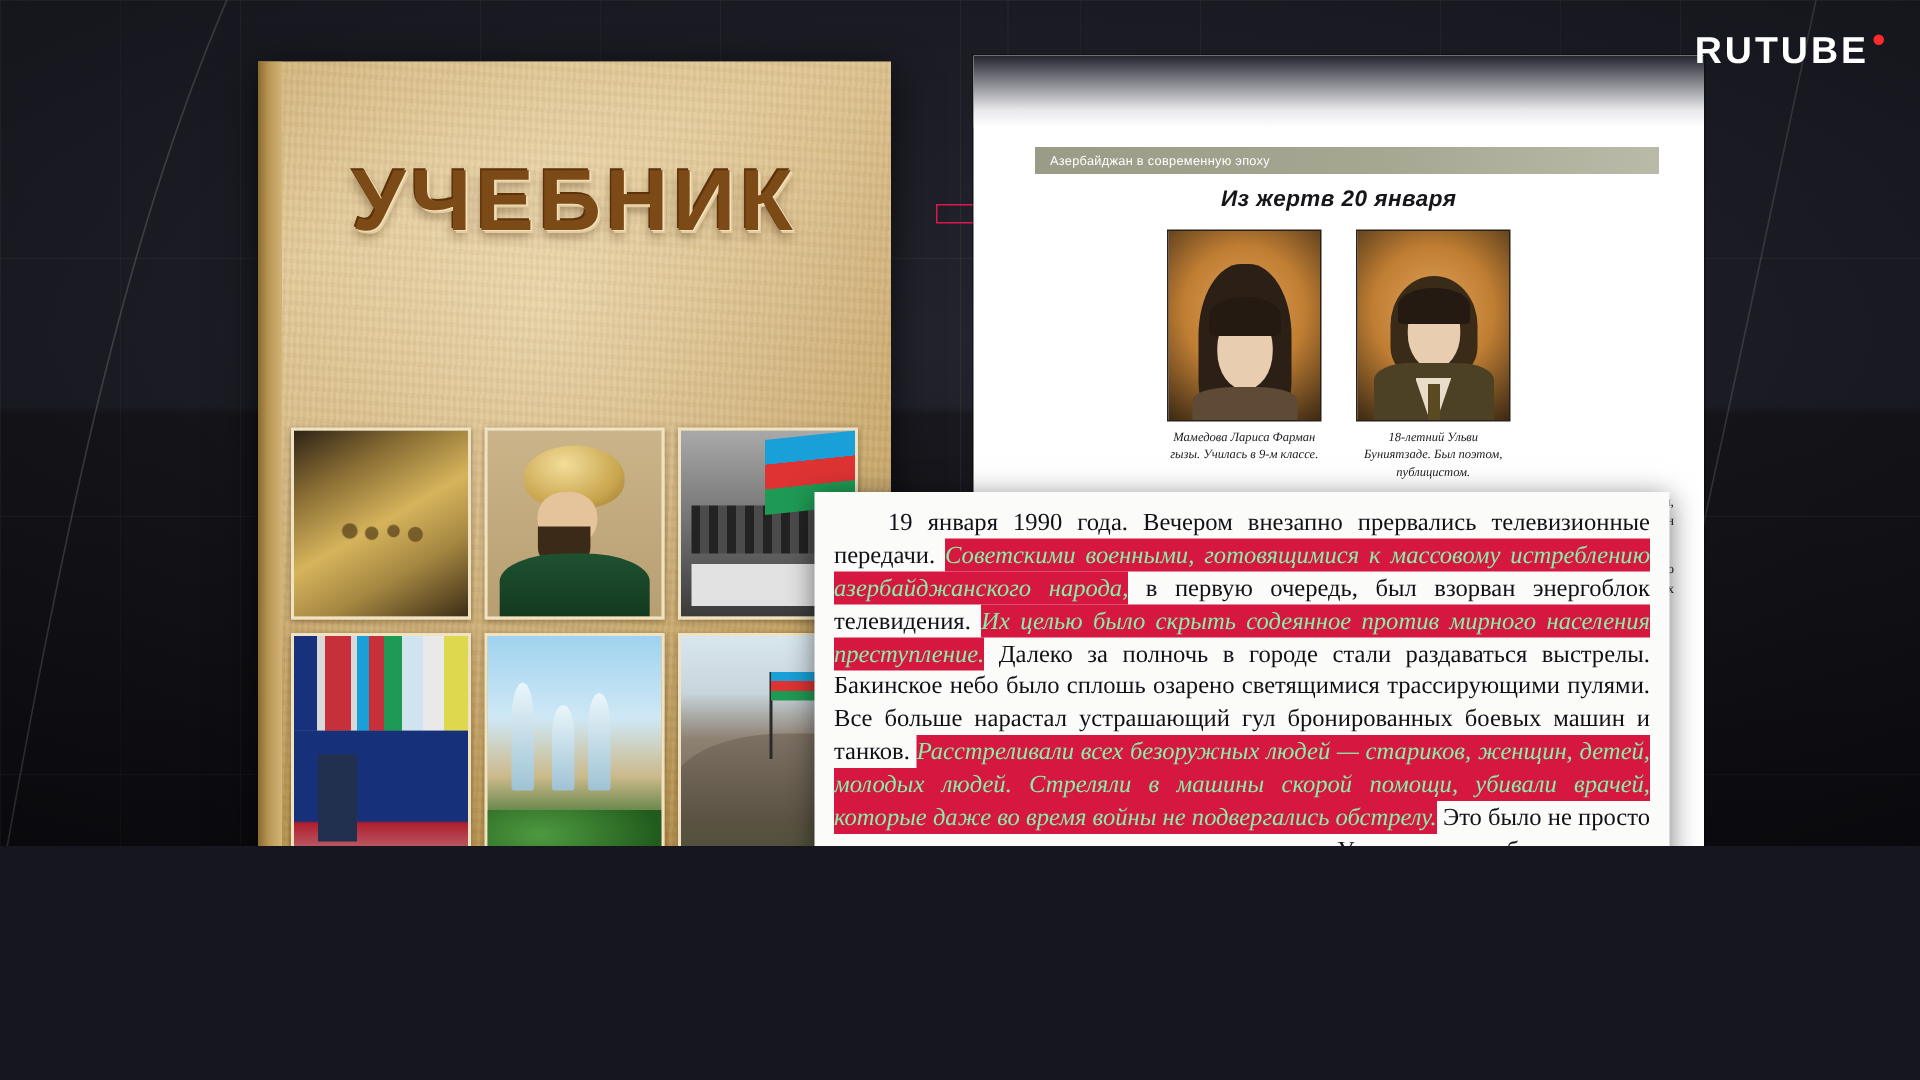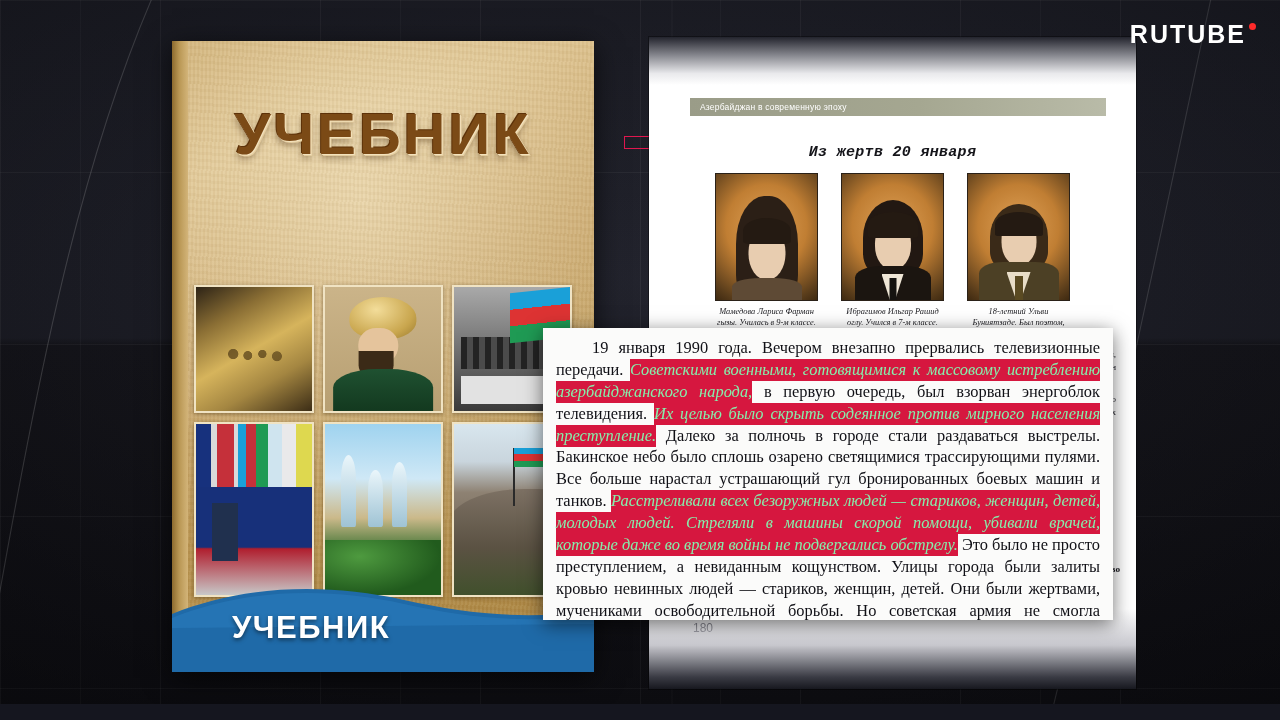--- a/index.html
+++ b/index.html
@@ -5,21 +5,21 @@
 <style>
   * { box-sizing: border-box; margin: 0; padding: 0; }
   html, body {
     width: 1280px; height: 720px;
     overflow: hidden;
     background: #15161f;
     font-family: "Liberation Sans", sans-serif;
   }
   #stage {
     position: relative;
-    width: 1280px; height: 704px;
+    width: 1280px; height: 564px;
     overflow: hidden;
     background:
       linear-gradient(180deg, #1b1c26 0%, #1a1b25 48%, #121219 49%, #0e0e14 100%);
   }
 
   
   .bg-grid {
     position: absolute; inset: 0;
     background-image:
       linear-gradient(to right, rgba(255,255,255,0.055) 1px, transparent 1px),
@@ -98,26 +98,26 @@
     background: linear-gradient(90deg, #9a9c88 0%, #a5a791 55%, #b9bba8 100%);
     color: #ffffff;
     font-size: 8.5px;
     padding: 4px 8px 4px 10px;
     letter-spacing: 0.2px;
     font-family: "Liberation Sans", sans-serif;
     white-space: nowrap; overflow: hidden;
   }
   .section-title {
     text-align: center;
-    font-family: Liberation Mono, monospace;
+    font-family: Liberation Sans, sans-serif;
     font-style: italic;
     font-weight: 700;
     font-size: 15px;
     color: #15151a;
-    margin-top: 28px;
+    margin-top: 8px;
     letter-spacing: 0.3px;
   }
 
   .portraits {
     display: flex;
     justify-content: center;
     gap: 23px;
     margin-top: 12px;
   }
   .portrait-cell { width: 103px; }
@@ -418,31 +418,20 @@
         <div class="portrait-cell">
           <div class="portrait-photo">
             <div class="hair" style="bottom:0; width:62px; height:104px; border-radius:46% 46% 24% 24%; background:#2b1f16;"></div>
             <div class="skin" style="bottom:20px; width:37px; height:52px; border-radius:48% 48% 52% 52%;"></div>
             <div class="hair" style="bottom:56px; width:48px; height:26px; border-radius:50% 50% 12% 12%;"></div>
             <div class="torso" style="bottom:0; width:70px; height:22px; border-radius:40% 40% 0 0; background:#5e4a35;"></div>
           </div>
           <div class="portrait-caption">Мамедова Лариса Фарман гызы. Училась в 9-м классе.</div>
         </div>
 
-        <div class="portrait-cell">
-          <div class="portrait-photo">
-            <div class="hair" style="bottom:24px; width:60px; height:76px; border-radius:50% 50% 30% 30%; background:#221812;"></div>
-            <div class="skin" style="bottom:30px; width:36px; height:48px; border-radius:46% 46% 52% 52%;"></div>
-            <div class="hair" style="bottom:62px; width:50px; height:26px; border-radius:52% 52% 10% 10%;"></div>
-            <div class="torso" style="bottom:0; width:76px; height:34px; border-radius:34% 34% 0 0; background:#1b1510;"></div>
-            <div class="torso" style="bottom:0; width:22px; height:26px; background:#efe6d6; clip-path:polygon(0 0,100% 0,62% 100%,38% 100%);"></div>
-            <div class="torso" style="bottom:0; width:7px; height:22px; background:#151310;"></div>
-          </div>
-          <div class="portrait-caption">Ибрагимов Ильгар Рашид оглу. Учился в 7-м классе.</div>
-        </div>
 
         <div class="portrait-cell">
           <div class="portrait-photo">
             <div class="hair" style="bottom:30px; width:58px; height:66px; border-radius:50% 50% 28% 28%; background:#3a2a18;"></div>
             <div class="skin" style="bottom:34px; width:35px; height:47px; border-radius:46% 46% 52% 52%;"></div>
             <div class="hair" style="bottom:64px; width:48px; height:24px; border-radius:54% 54% 8% 8%;"></div>
             <div class="torso" style="bottom:0; width:80px; height:38px; border-radius:30% 30% 0 0; background:#4c4025;"></div>
             <div class="torso" style="bottom:0; width:24px; height:28px; background:#e8ddc8; clip-path:polygon(0 0,100% 0,60% 100%,40% 100%);"></div>
             <div class="torso" style="bottom:0; width:8px; height:24px; background:#5a4a22;"></div>
           </div>

